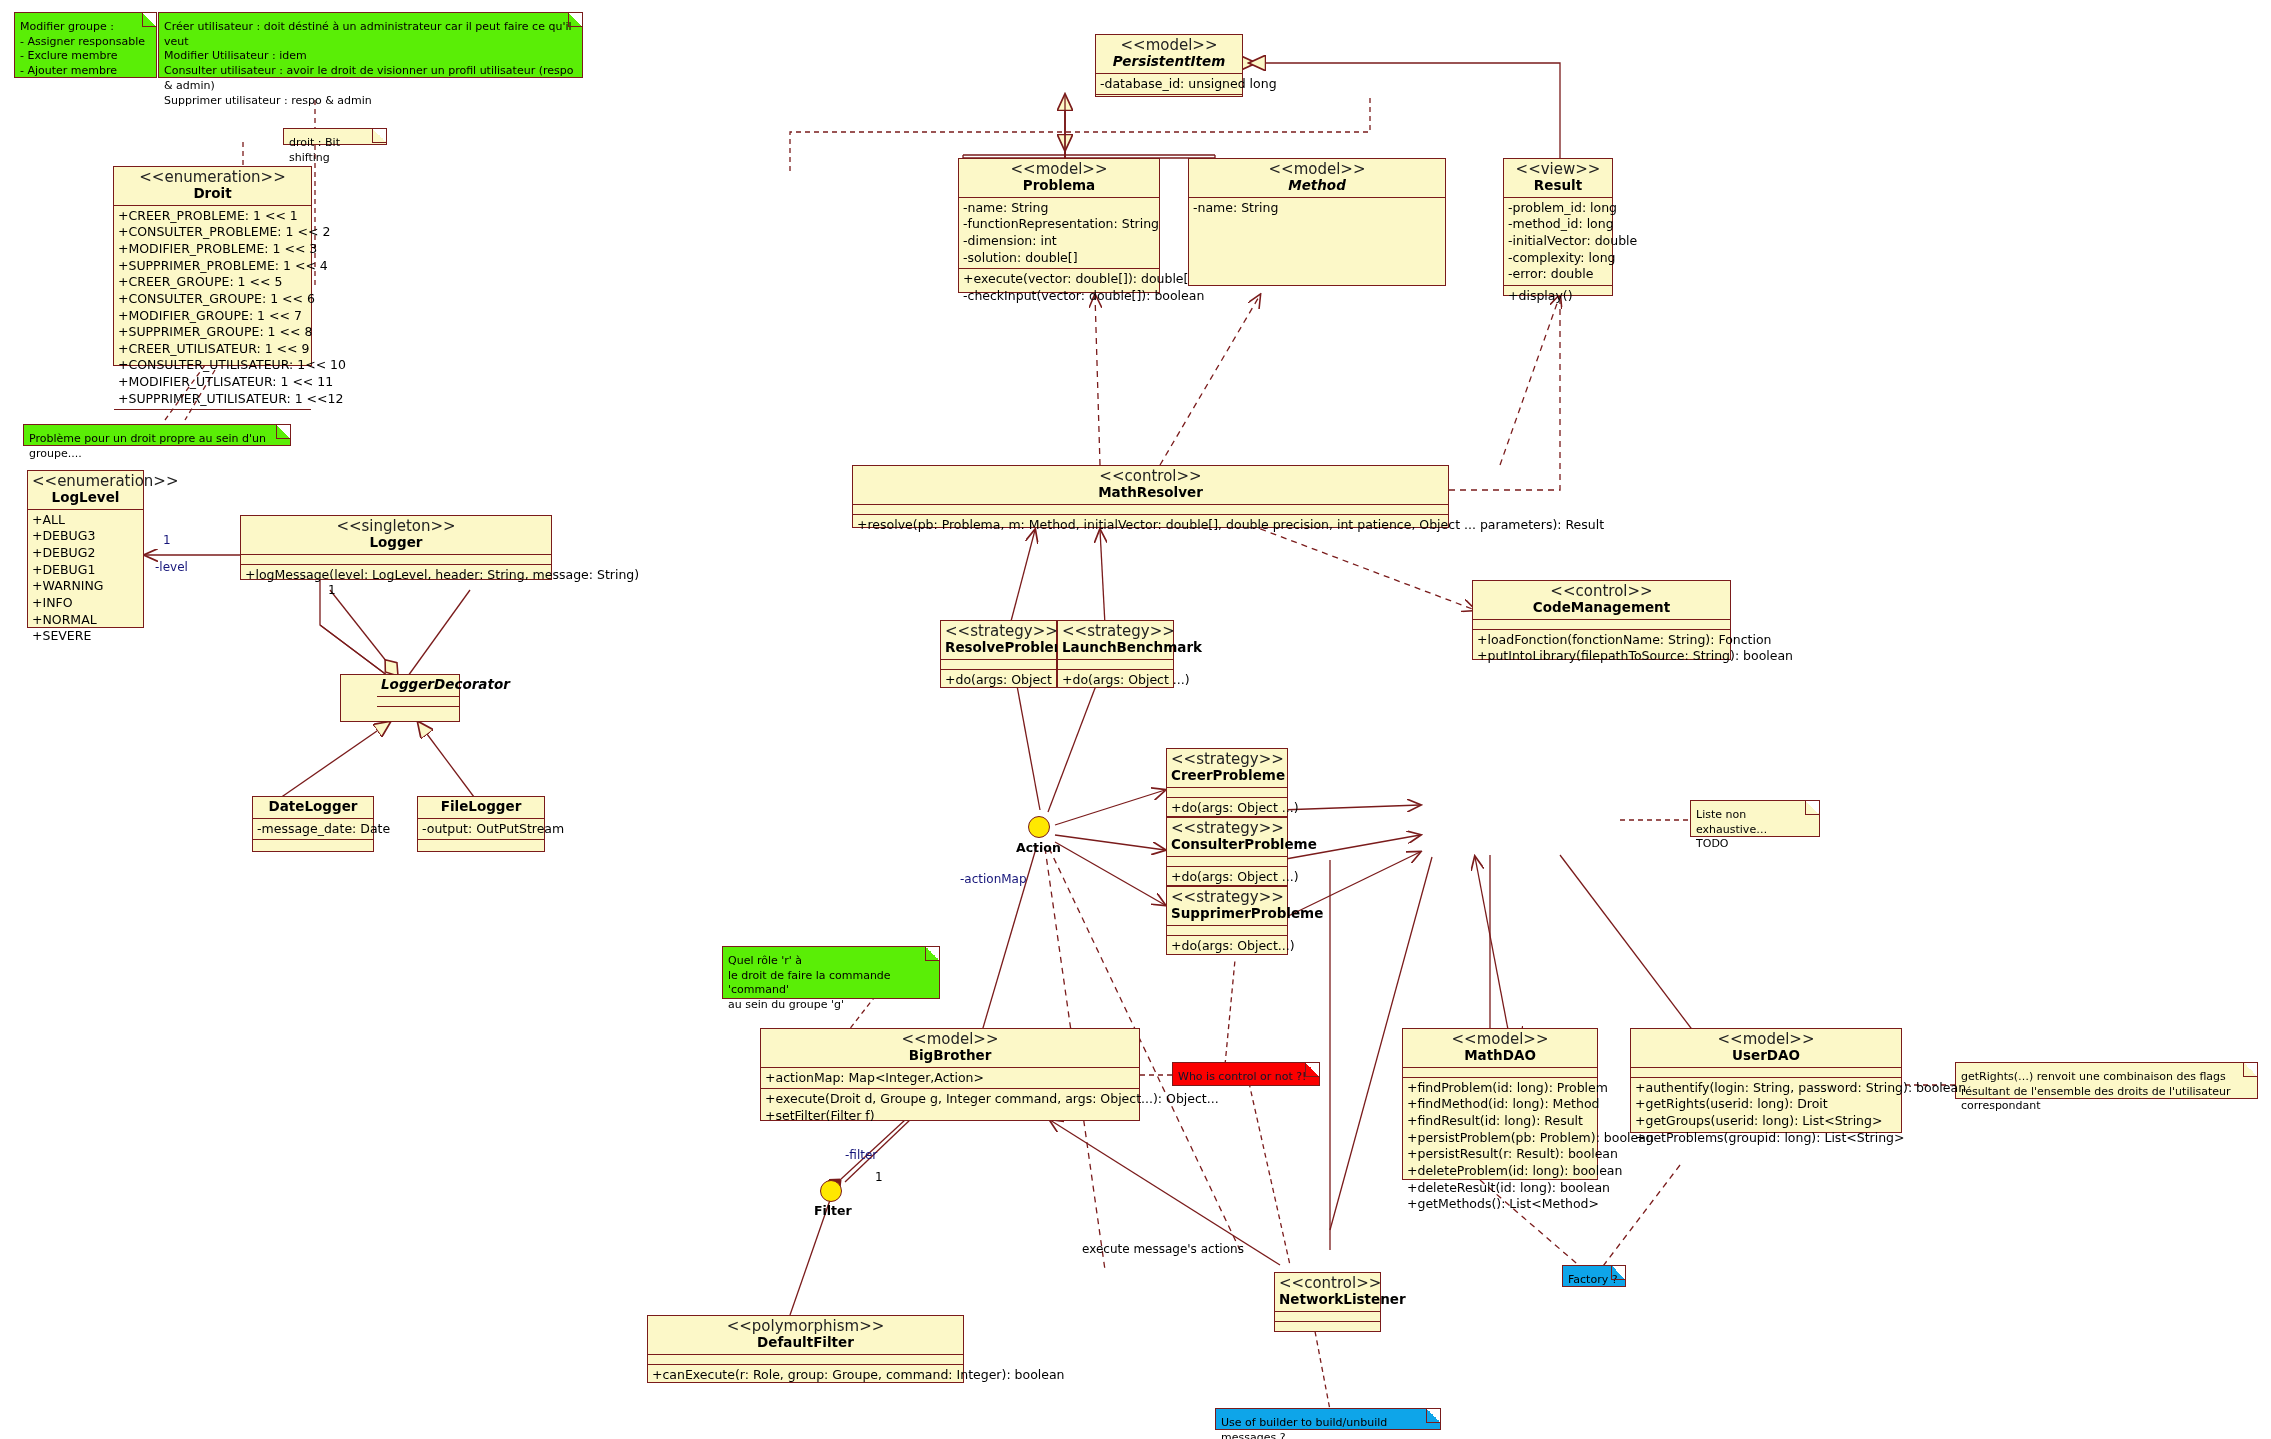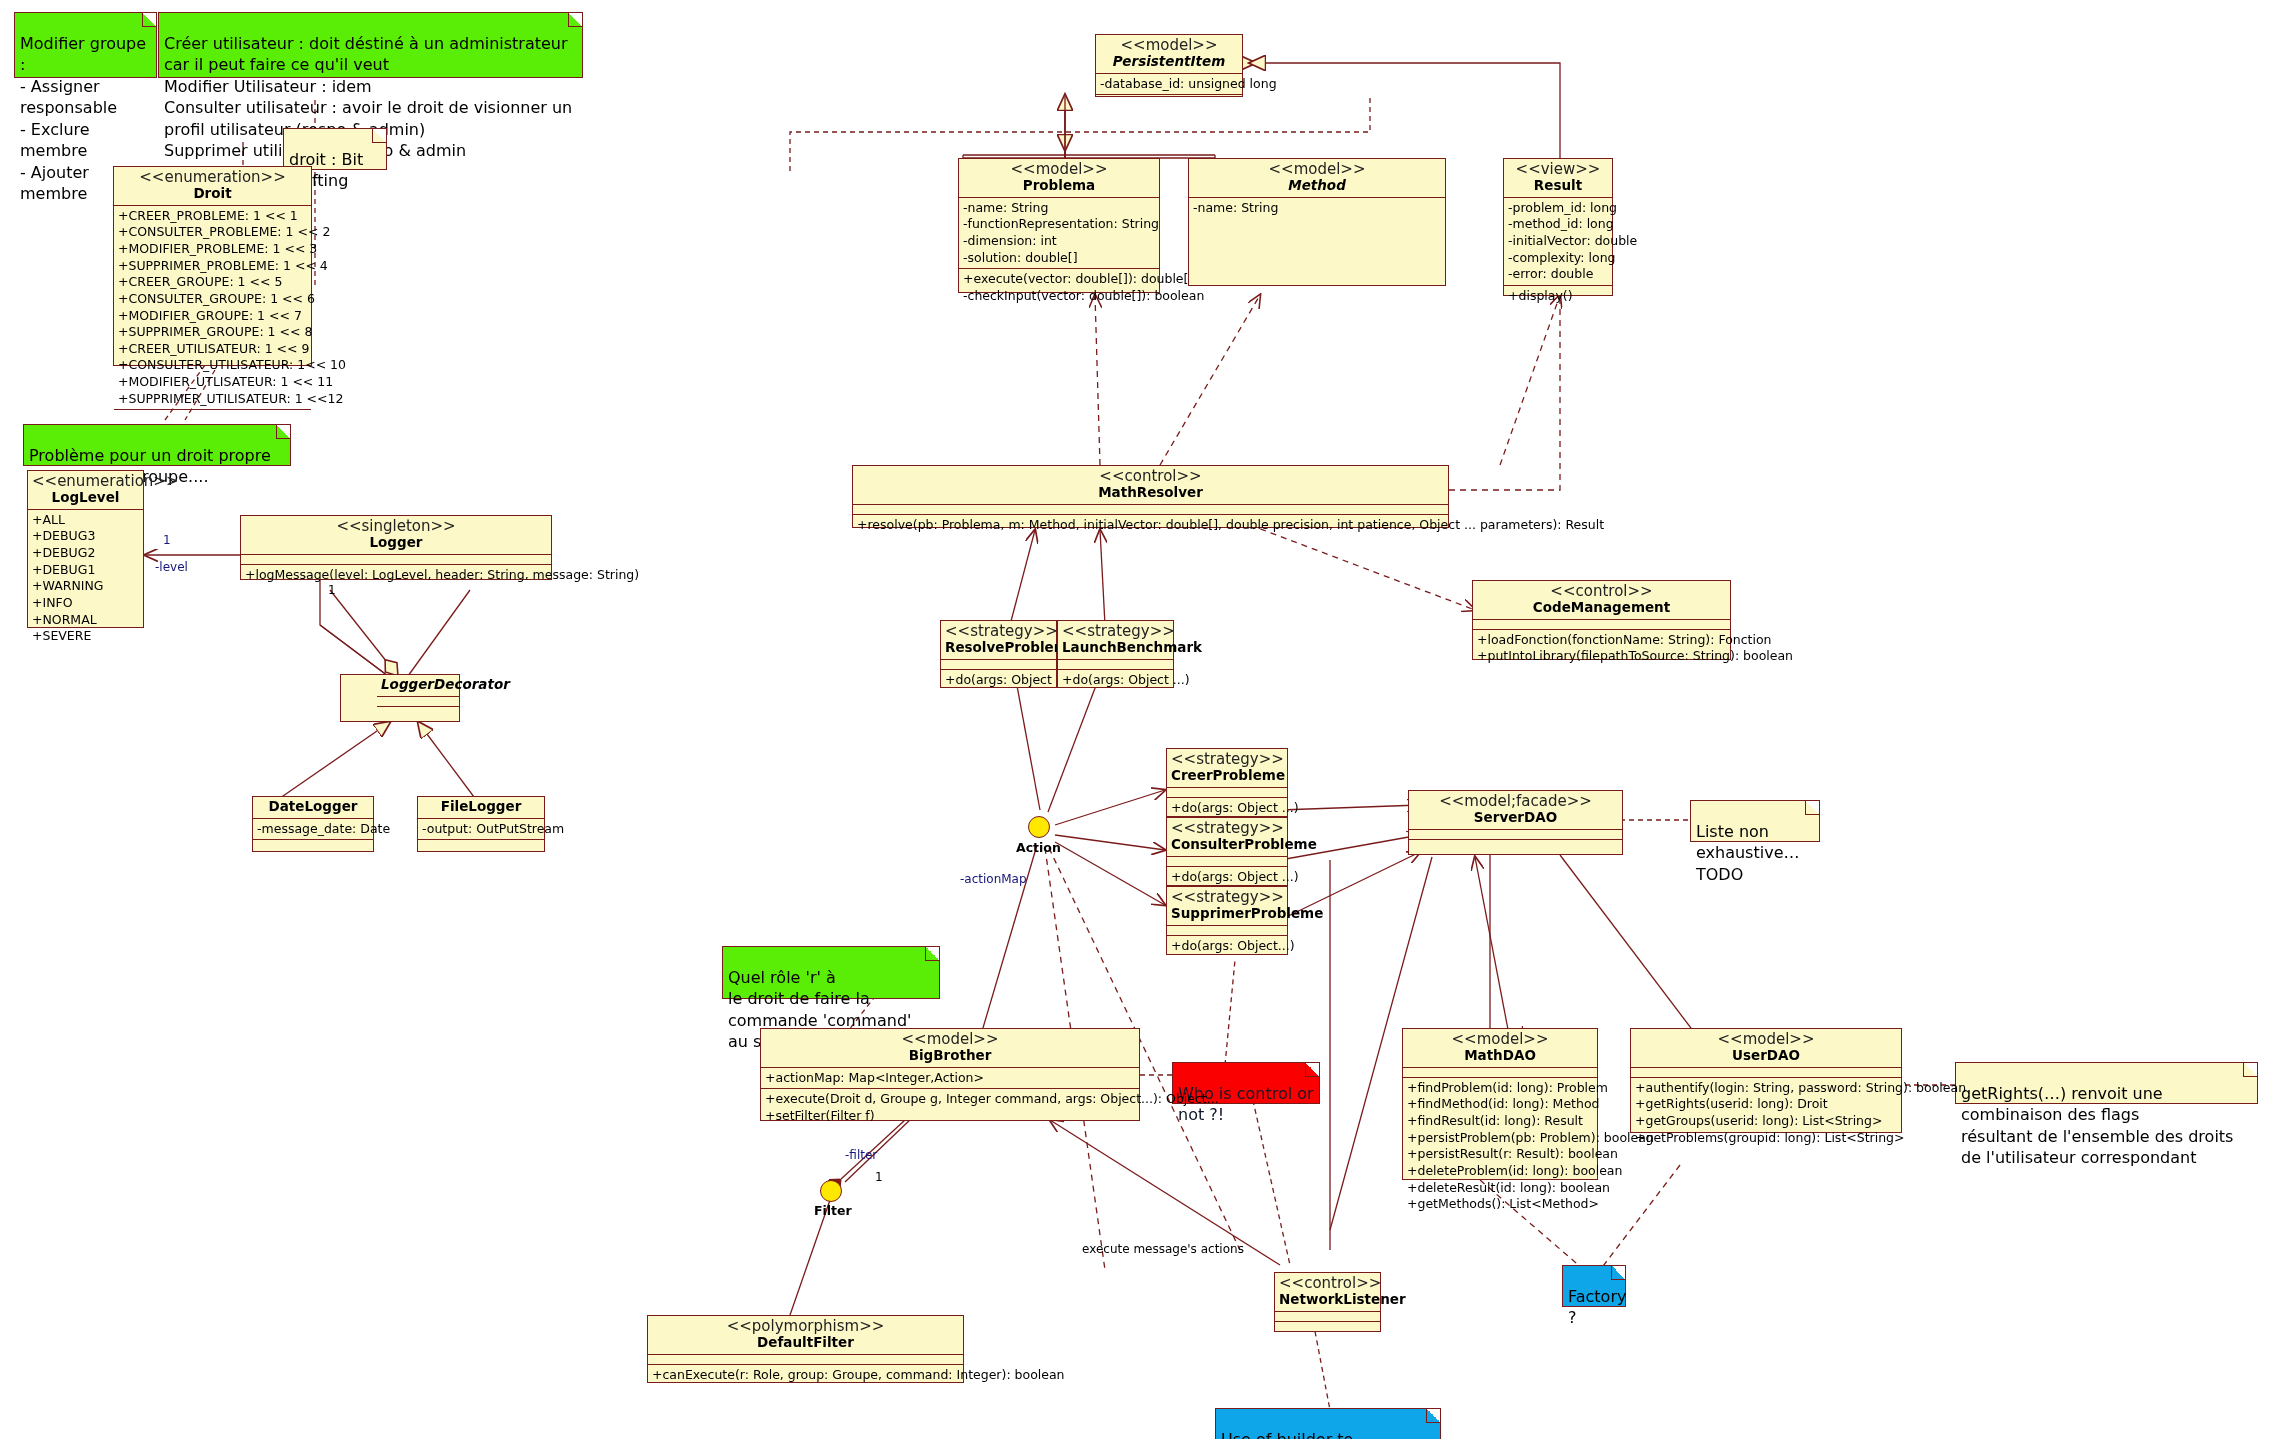--- a/index.html
+++ b/index.html
@@ -13,21 +13,21 @@
   .uml .hd{padding:2px 4px 3px 4px;text-align:center;line-height:1.15;}
   .uml .stereo{font-size:15px;color:#222;}
   .uml .cname{font-size:13.5px;font-weight:bold;}
   .uml .cname.ital{font-style:italic;}
   .uml .sec{border-top:1.5px solid #7a1b1b;padding:2px 4px;font-size:12.5px;line-height:1.33;}
   .uml .sec.empty{height:9px;padding:0;}
   .uml .sec .row{white-space:nowrap;}
 
   
   .note{position:absolute;box-sizing:border-box;border:1.5px solid #7a1b1b;
-        font-size:16px;line-height:1.34;padding:20px 5px;color:#000;white-space:pre-line;}
+        font-size:11px;line-height:1.34;padding:7px 5px;color:#000;white-space:pre-line;}
   .note.green{background:#5aee06;}
   .note.yellow{background:#fcf8c8;}
   .note.red{background:#fb0000;}
   .note.cyan{background:#0ea5e9;}
   .note .fold{position:absolute;right:0;top:0;width:13px;height:13px;
         background:linear-gradient(225deg,#ffffff 50%,transparent 50%);
         border-left:1.5px solid #7a1b1b;border-bottom:1.5px solid #7a1b1b;}
 
   
   .ball{position:absolute;width:20px;height:20px;border-radius:50%;
@@ -409,28 +409,20 @@
     <div class="hd">
       <div class="stereo">&lt;&lt;strategy&gt;&gt;</div>
       <div class="cname">SupprimerProbleme</div>
     </div>
     <div class="sec empty"></div>
     <div class="sec">
       <div class="row">+do(args: Object...)</div>
     </div>
   </div>
 
-  <div class="uml" style="left:1408px;top:790px;width:215px;height:65px;">
-    <div class="hd">
-      <div class="stereo">&lt;&lt;model;facade&gt;&gt;</div>
-      <div class="cname">ServerDAO</div>
-    </div>
-    <div class="sec empty"></div>
-    <div class="sec empty"></div>
-  </div>
 
   <div class="uml" style="left:760px;top:1028px;width:380px;height:93px;">
     <div class="hd">
       <div class="stereo">&lt;&lt;model&gt;&gt;</div>
       <div class="cname">BigBrother</div>
     </div>
     <div class="sec">
       <div class="row">+actionMap: Map&lt;Integer,Action&gt;</div>
     </div>
     <div class="sec">

